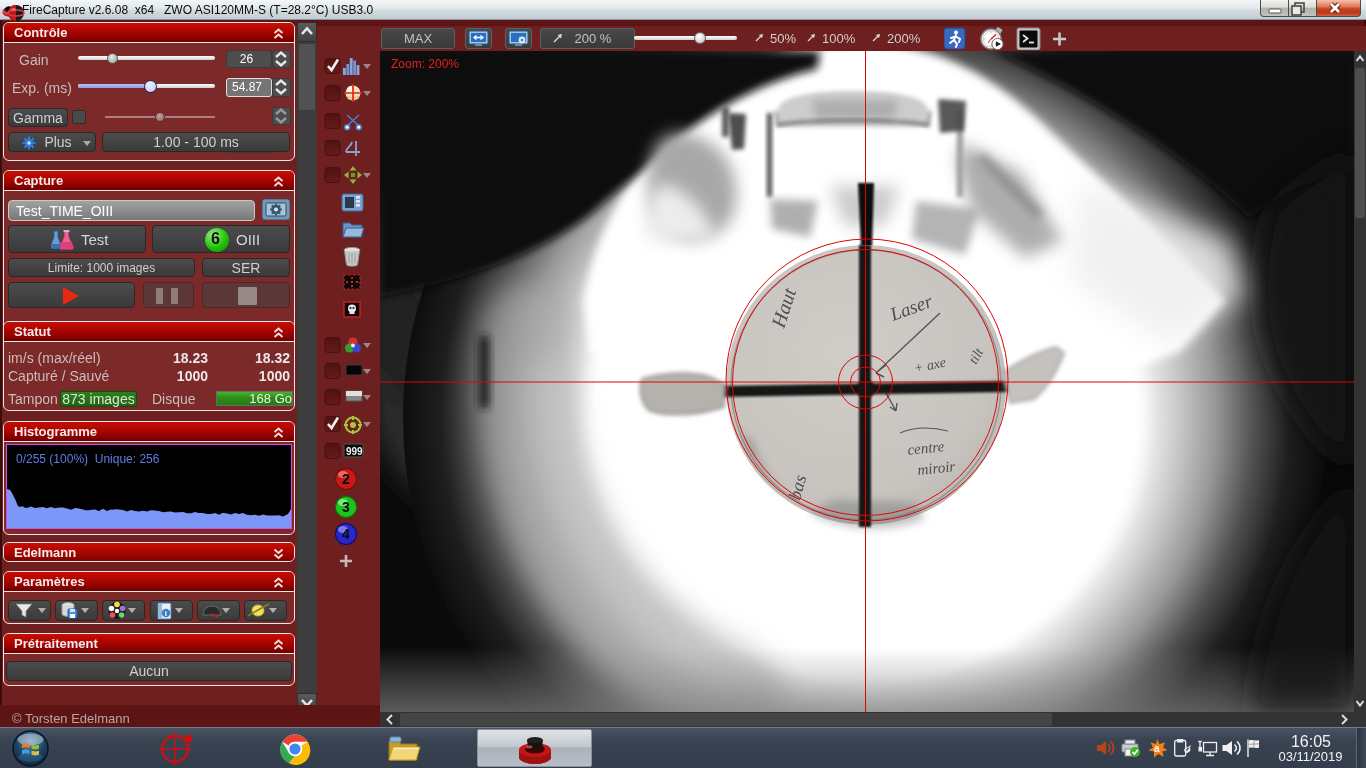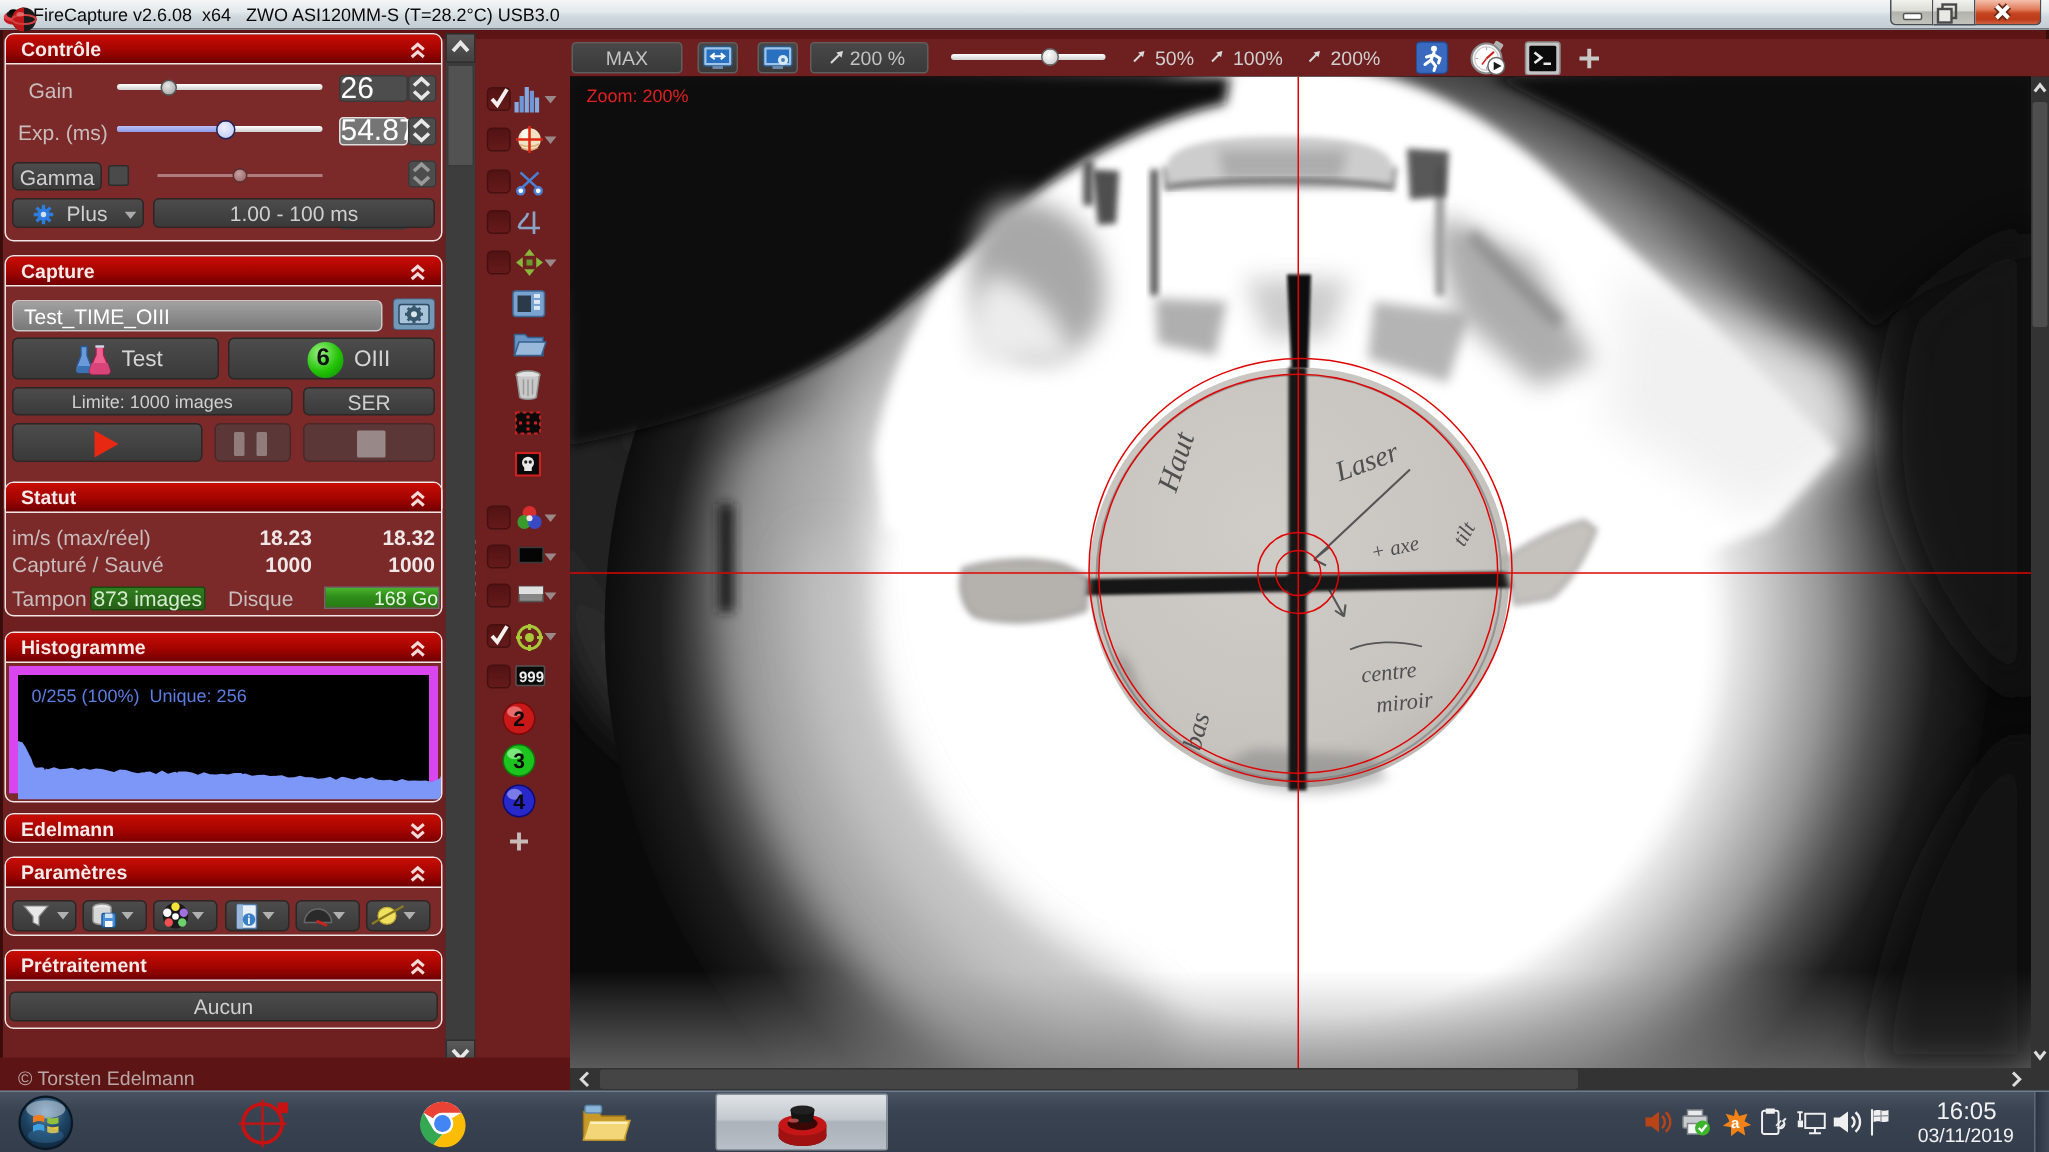--- a/index.html
+++ b/index.html
@@ -16,21 +16,21 @@
 
 #framestrip{left:0;top:20px;width:1366px;height:708px;background:#5d1414;}
 
 #leftpanel{left:0;top:26px;width:297px;height:686px;background:#6e2020;}
 .box{position:absolute;left:3px;width:292px;background:#7b2929;border:1px solid #efe5e5;border-radius:6px;overflow:hidden;}
 .bhead{position:relative;height:20px;background:linear-gradient(#c80d04 0%,#a30400 55%,#6f0000 100%);border-bottom:1px solid #efe5e5;}
 .bhead .t{position:absolute;left:10px;top:2px;font-size:13px;font-weight:bold;color:#f3eaea;}
 .chev{position:absolute;right:9px;top:4px;}
 .row-label{color:#c9bcbc;font-size:14px;}
 .darkbtn{position:absolute;background:linear-gradient(#4c4c4c,#3a3a3a);border:1px solid #282828;border-radius:4px;color:#cfcfcf;text-align:center;}
-.valbox{position:absolute;background:#4d4d4d;border:1px solid #3a3a3a;border-radius:3px;color:#fff;text-align:left;font-size:20px;}
+.valbox{position:absolute;background:#4d4d4d;border:1px solid #3a3a3a;border-radius:3px;color:#fff;text-align:center;font-size:12px;}
 
 .sb{background:#3d3d3d;}
 
 .tbtn{position:absolute;top:28px;height:21px;background:linear-gradient(#484848,#3a3a3a);border:1px solid #5f5f5f;border-radius:3px;color:#c2c2c2;font-size:12px;text-align:center;}
 
 #taskbar{left:0;top:727px;width:1366px;height:41px;background:linear-gradient(#4a5362 0%,#3a4351 30%,#343d4b 100%);border-top:1px solid #6e7e92;}
 </style>
 </head>
 <body>
 <div id="root">
@@ -179,21 +179,21 @@
     <div class="abs" style="left:212px;top:69px;width:77px;height:15px;background:linear-gradient(#49b32b 0%,#2f8c1a 45%,#267c12 100%);border:1px solid #6a6a6a;color:#eaf5e6;font-size:13px;text-align:right;line-height:14px;">168 Go</div>
   </div>
 
   <div class="box" style="top:421px;height:114px;">
     <div class="bhead">
         <span class="t">Histogramme</span>
       <svg class="chev" width="13" height="13">
           <path d="M2.5 6 L6.5 2.5 L10.5 6 M2.5 11 L6.5 7.5 L10.5 11" stroke="#f0dada" stroke-width="2" fill="none"></path>
         </svg>
     </div>
-    <div class="abs" style="left:2px;top:22px;width:286px;height:85px;background:#000;border:6px solid #d946ef;">
+    <div class="abs" style="left:2px;top:22px;width:286px;height:85px;background:#000;border:1px solid #d946ef;">
       <svg class="abs" style="left:0;top:0" width="284" height="83">
         <path d="M0 83 L0 44 L3 45 L5 48 L7 52 L9 56 L10 59 L11 61 L12 61.8 L16 61.5 L20 62.9 L24 61.5 L28 62.9 L32 62.5 L36 61.9 L40 63.2 L44 62.1 L48 63.2 L52 62.4 L56 62.6 L60 63.6 L64 64.7 L68 63.0 L72 63.4 L76 64.6 L80 65.5 L84 64.7 L88 64.4 L92 66.0 L96 63.7 L100 65.9 L104 64.6 L108 64.3 L112 64.4 L116 65.0 L120 66.5 L124 64.9 L128 66.1 L132 66.4 L136 65.8 L140 66.4 L144 65.3 L148 65.4 L152 65.9 L156 67.2 L160 66.7 L164 66.5 L168 67.4 L172 67.2 L176 66.9 L180 68.3 L184 68.2 L188 67.1 L192 68.1 L196 68.1 L200 69.1 L204 68.9 L208 67.9 L212 69.8 L216 67.7 L220 68.6 L224 69.6 L228 68.1 L232 69.1 L236 68.1 L240 69.8 L244 70.2 L248 69.8 L252 70.8 L256 69.4 L260 70.5 L264 70.4 L268 70.5 L272 70.3 L276 71.4 L281 69 L284 64 L284 83 Z" fill="#7d97f8"></path>
         <g stroke="#000" stroke-width="1">
             <path d="M18 63 V57 M40 63 V57 M62 64 V58 M84 65 V59 M106 65 V59 M128 66 V60 M150 66 V60 M172 67 V61 M194 68 V62 M216 68 V62 M238 69 V63 M260 70 V64"></path>
           </g>
         <text x="9" y="18" font-size="12" fill="#5d7de2" font-family="Liberation Sans">0/255 (100%)&nbsp;&nbsp;Unique: 256</text>
       </svg>
     </div>
   </div>
 
@@ -431,21 +431,21 @@
         <ellipse cx="26" cy="501.5" rx="5" ry="3.6" fill="#7a7ae8"></ellipse>
       <text x="29" y="511" fill="#0a0a0a">4</text>
     </g>
     <path d="M29 527 V539 M23 533 H35" stroke="#c8b8b8" stroke-width="2.6"></path>
   </svg>
 
   <div class="abs" style="left:380px;top:26px;width:986px;height:25px;background:#6e2020;"></div>
   <div class="tbtn" style="left:381px;width:74px;line-height:19px;font-size:13px;">MAX</div>
   <div class="tbtn" style="left:465px;width:27px;"></div>
   <div class="tbtn" style="left:505px;width:27px;"></div>
-  <div class="tbtn" style="left:540px;width:79px;line-height:19px;font-size:13px;">&nbsp;&nbsp;&nbsp;200 %</div>
+  <div class="tbtn" style="left:540px;width:95px;line-height:19px;font-size:13px;">&nbsp;&nbsp;&nbsp;200 %</div>
   <svg class="abs" style="left:465px;top:28px;" width="160" height="21">
     <g transform="translate(3,1)">
       <rect x="1" y="2" width="19" height="13" rx="1.5" fill="#9ec4e8" stroke="#2a5a8a"></rect>
       <rect x="3" y="4" width="15" height="9" fill="#2a70c0"></rect>
       <path d="M7 8.5 H14 M8.5 6.5 L6 8.5 L8.5 10.5 M12.5 6.5 L15 8.5 L12.5 10.5" stroke="#fff" stroke-width="1.3" fill="none"></path>
       <rect x="7" y="15" width="7" height="2" fill="#6a8aaa"></rect>
     </g>
     <g transform="translate(43,1)">
       <rect x="1" y="2" width="19" height="13" rx="1.5" fill="#9ec4e8" stroke="#2a5a8a"></rect>
       <rect x="3" y="4" width="15" height="9" fill="#2a70c0"></rect>

